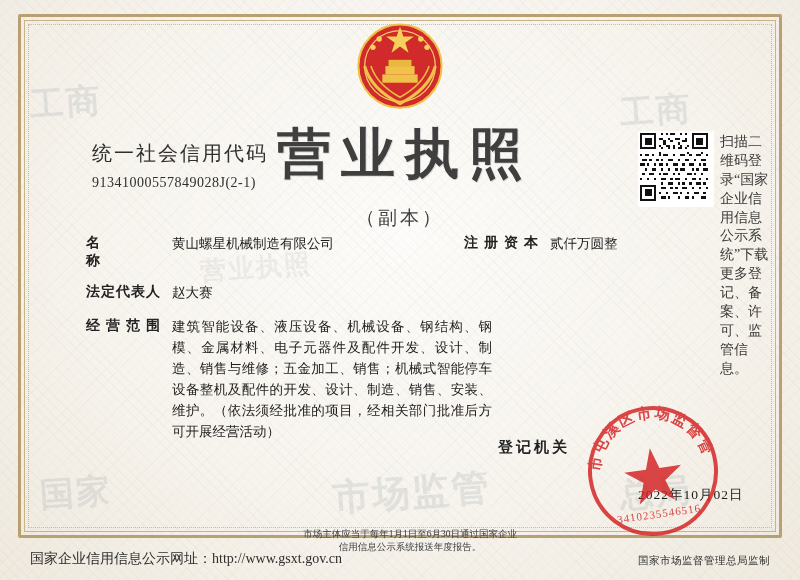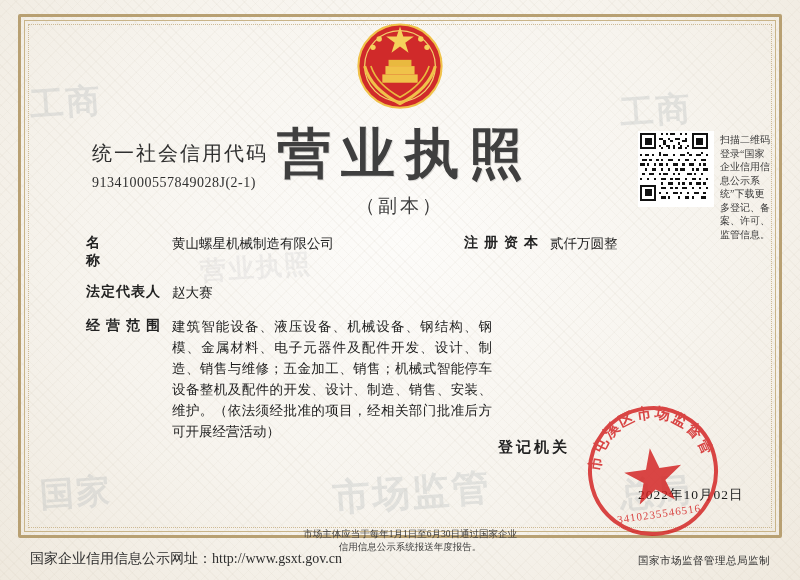--- a/index.html
+++ b/index.html
@@ -88,21 +88,21 @@
   .main-title {
     font-family: "Liberation Serif", serif;
     font-size: 54px;
     font-weight: bold;
     letter-spacing: 10px;
     color: #3f3f3f;
     text-shadow: 1px 1px 0 rgba(0,0,0,0.12);
     padding-left: 10px;
   }
   .sub-title {
-    margin-top: 2px;
+    margin-top: 14px;
     font-family: "Liberation Serif", serif;
     font-size: 19px;
     color: #3f3f3f;
     letter-spacing: 3px;
   }
 
   
   .credit-block {
     position: absolute;
     left: 92px;
@@ -132,21 +132,21 @@
     width: 72px;
     height: 72px;
     background: #ffffff;
     padding: 2px;
   }
   .qr-note {
     position: absolute;
     right: 30px;
     top: 133px;
     width: 50px;
-    font-size: 10px;
+    font-size: 14px;
     line-height: 1.35;
     color: #3a3a3a;
     font-family: "Liberation Serif", serif;
     text-align: left;
   }
 
   
   .fields {
     position: absolute;
     left: 86px;

